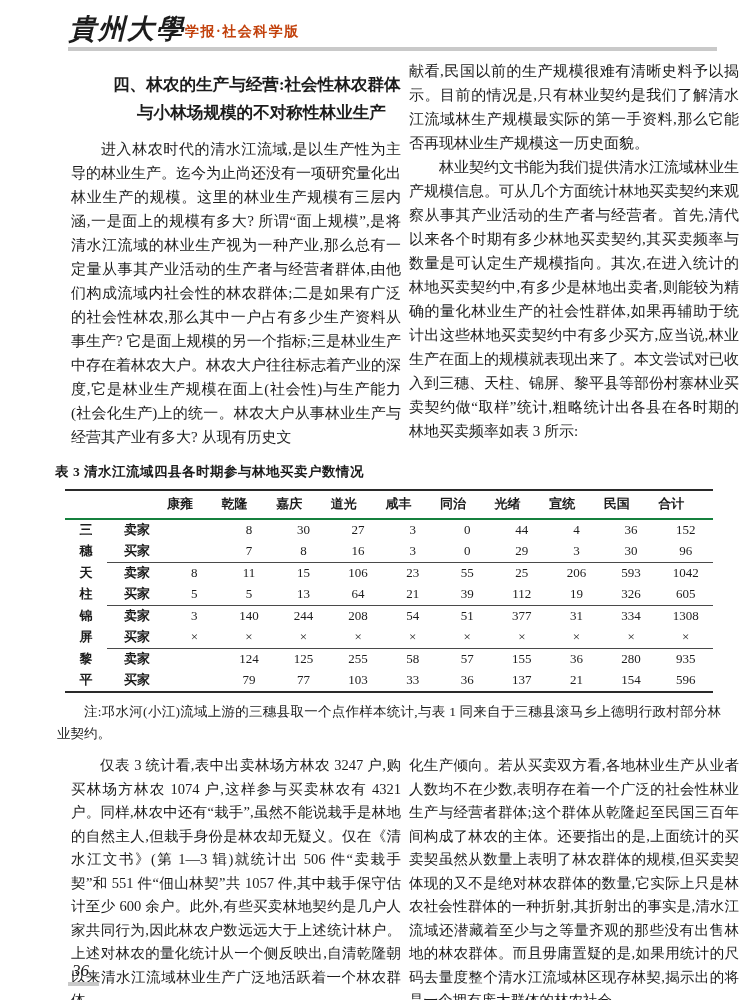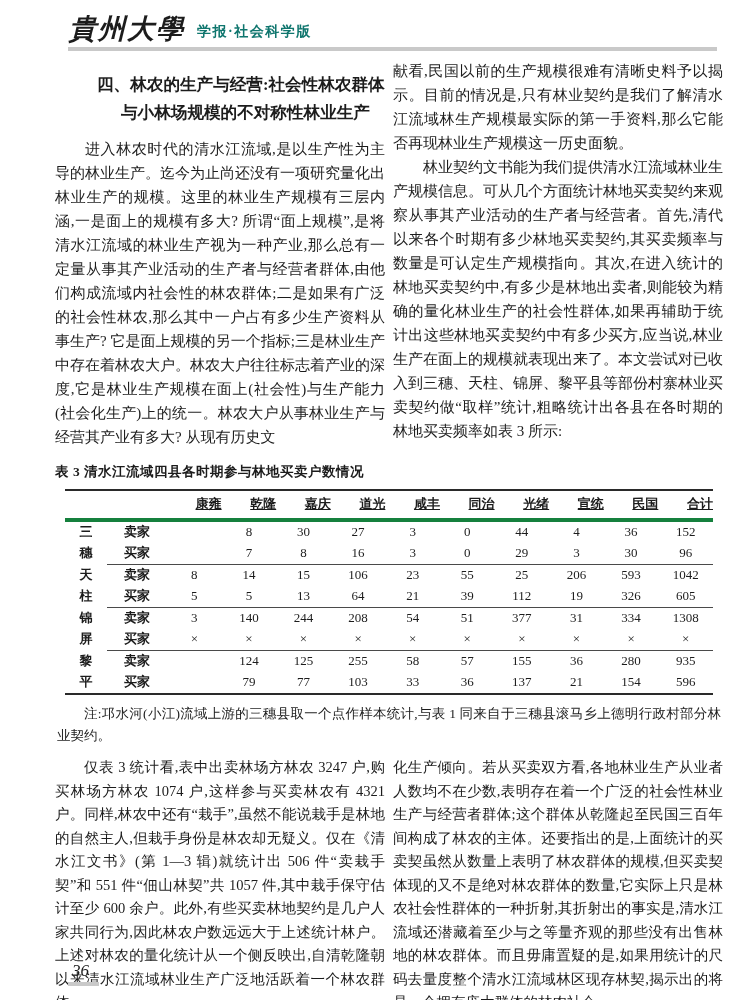--- a/index.html
+++ b/index.html
@@ -4,42 +4,42 @@
 <style>
   html,body { margin:0; padding:0; background:#f2f2f0; }
   .page {
     position:relative; width:750px; height:1000px; margin:0 auto;
     background:#ffffff; box-sizing:border-box;
     padding:14px 27px 0 55px;
     font-family:"Liberation Serif","DejaVu Serif",serif;
     color:#1c1c1c; overflow:hidden;
   }
   
-  .hdr { display:flex; align-items:flex-end; gap:12px; margin-left:14px; margin-right:10px; }
+  .hdr { display:flex; align-items:flex-end; margin-left:14px; margin-right:10px; }
   .logo { font-size:27px; font-weight:bold; font-style:italic; letter-spacing:2px; line-height:30px; }
-  .jname { font-size:14px; letter-spacing:1.5px; padding-bottom:3px; font-weight:bold; color:#0f766e; }
+  .jname { font-size:14px; letter-spacing:1.5px; padding-bottom:3px; font-weight:bold; color:#c2410c; }
   .hrule { height:4px; background:#c9c9c9; margin:3px 6px 0 13px; }
   
-  .cols { display:flex; gap:8px; margin-top:8px; }
+  .cols { display:flex; gap:8px; margin-top:8px;margin-left:16px; }
   .col { width:330px; flex:0 0 330px; text-align:justify; }
   .cols.top .col { font-size:15px; line-height:24px; }
   .cols.bottom { margin-top:10px; }
   .cols.bottom .col { font-size:14.5px; line-height:23.5px; }
   .para { margin:0; text-indent:2em; }
   .para.cont { text-indent:0; }
   .heading {
     font-size:16.6px; font-weight:bold; line-height:28px;
     margin:12px 0 10px 0; padding-left:66px; text-indent:-24px; text-align:left;
   }
   
   .tblwrap { margin-top:14px; }
   .tbl-title { text-align:left; font-weight:bold; font-size:13.5px; letter-spacing:0.5px; }
   table.stats { border-collapse:collapse; margin:8px auto 0 auto; width:648px;
     border-top:2px solid #2a2a2a; border-bottom:2px solid #2a2a2a; font-size:13px; }
-  table.stats th { font-weight:bold; border-bottom:4px solid #15803d; padding:4px 0 5px 0; text-align:right;text-decoration:underline; }
+  table.stats th { font-weight:bold; border-bottom:2px solid #15803d; padding:4px 0 5px 0; text-align:left; }
   table.stats td { padding:2px 0 3px 0; text-align:center; line-height:16px; }
   td.cty, td.role { font-weight:bold; }
   td.cty { width:42px; }
   td.role { width:60px; }
   tr.sep td { border-top:1px solid #4a4a4a; }
   tr.sep td.cty { border-top:none; }
   .note { font-size:13.5px; line-height:21.5px; margin:8px 2px 0 2px; text-indent:2em; text-align:justify; }
   
   .footer { position:absolute; left:68px; bottom:14px; }
   .pageno { font-style:italic; font-size:17px; display:inline-block;
@@ -116,21 +116,21 @@
             <td>0</td>
             <td>29</td>
             <td>3</td>
             <td>30</td>
             <td>96</td>
           </tr>
           <tr class="sep">
             <td class="cty">天</td>
             <td class="role">卖家</td>
             <td>8</td>
-            <td>14</td>
+            <td>11</td>
             <td>15</td>
             <td>106</td>
             <td>23</td>
             <td>55</td>
             <td>25</td>
             <td>206</td>
             <td>593</td>
             <td>1042</td>
           </tr>
           <tr>

